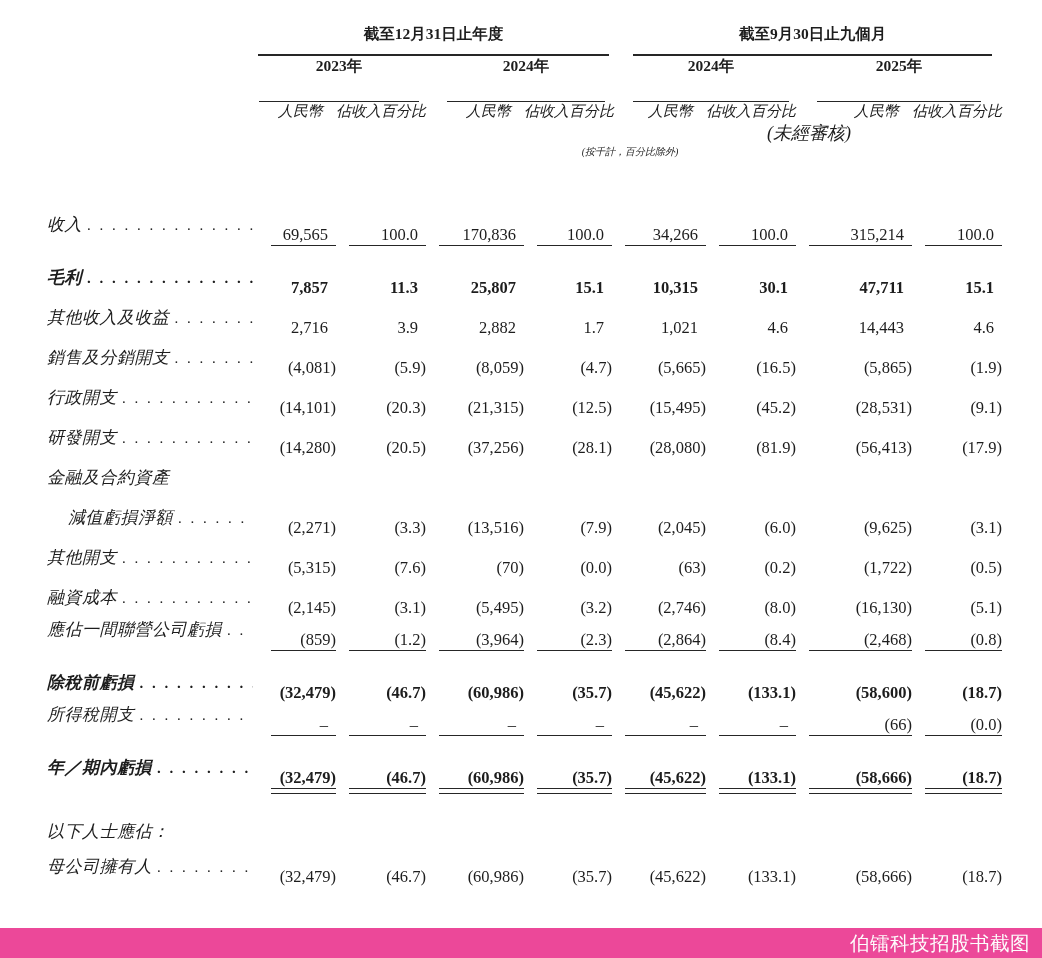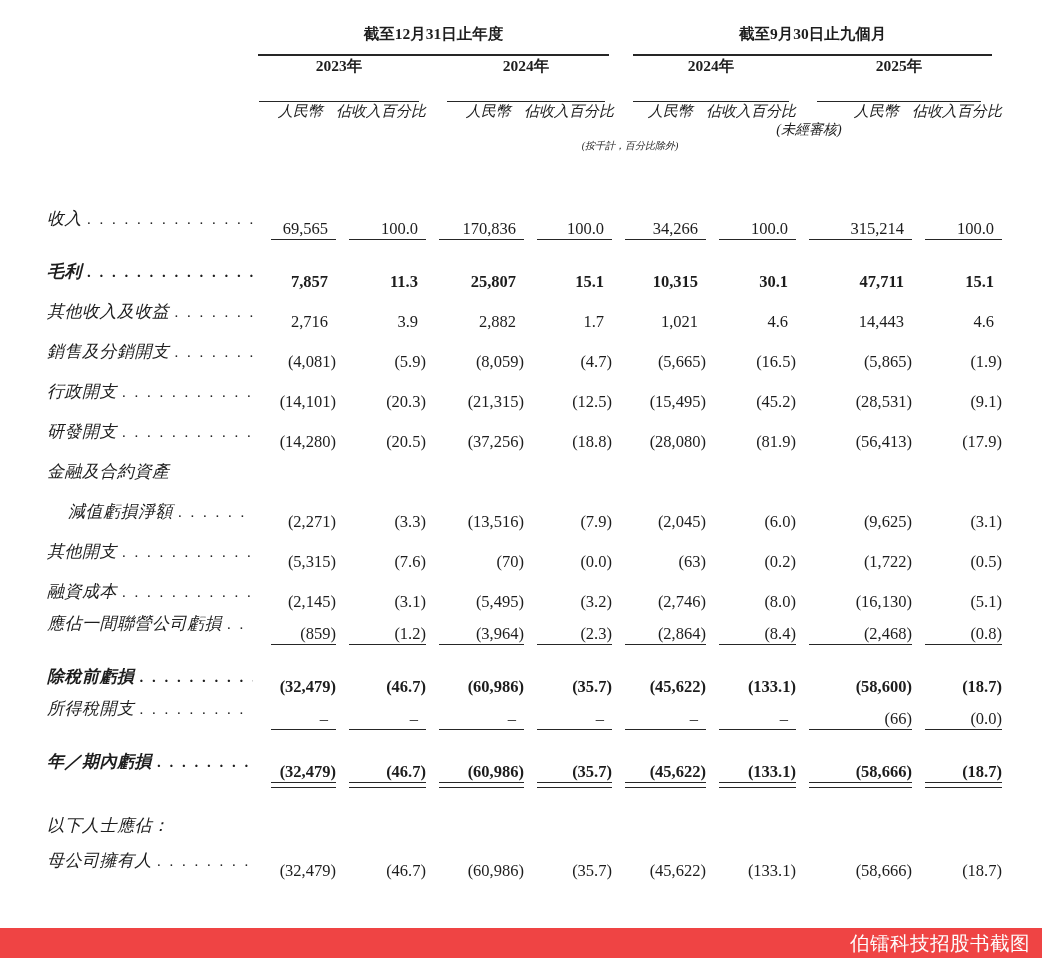--- a/index.html
+++ b/index.html
@@ -56,21 +56,21 @@
     font-size: 15px;
     font-weight: normal;
     text-align: right;
     padding-top: 13px;
     white-space: nowrap;
   }
   .colhdr.rmb { padding-right: 13px; text-align: right; }
   .colhdr.pct { padding-right: 1px; }
   .unaudited-cell {
     font-style: italic;
-    font-size: 14px;
+    font-size: 18px;
     text-align: center;
     padding-top: 9px;
     padding-right: 14px;
     white-space: nowrap;
   }
   .units-cell {
     font-style: italic;
     font-size: 10px;
     text-align: center;
     padding-top: 15px;
@@ -126,21 +126,21 @@
     margin-top: 0px;
   }
   tr.spacer td { height: 15px; }
   
   .wm-bar {
     position: absolute;
     left: 0;
     bottom: 0;
     width: 100%;
     height: 30px;
-    background: #ef4444;
+    background: #ec4899;
     display: flex;
     align-items: center;
     justify-content: flex-end;
     padding-right: 12px;
     box-sizing: border-box;
   }
   .wm-text {
     color: #fdfdfd;
     font-size: 19.5px;
     font-family: "Liberation Sans", "DejaVu Sans", sans-serif;
@@ -329,21 +329,21 @@
         <tr class="vrow">
           <td class="lbl">
             <div class="lblwrap">
               <span class="lbltext">研發開支</span>
               <span class="dots"></span>
             </div>
           </td>
           <td class="num">(14,280)</td>
           <td class="num">(20.5)</td>
           <td class="num">(37,256)</td>
-          <td class="num">(18.8)</td>
+          <td class="num">(28.1)</td>
           <td class="num">(28,080)</td>
           <td class="num">(81.9)</td>
           <td class="num">(56,413)</td>
           <td class="num">(17.9)</td>
         </tr>
         <tr class="vrow">
           <td class="lbl">
             <div class="lblwrap">
               <span class="lbltext">金融及合約資產</span>
             </div>

